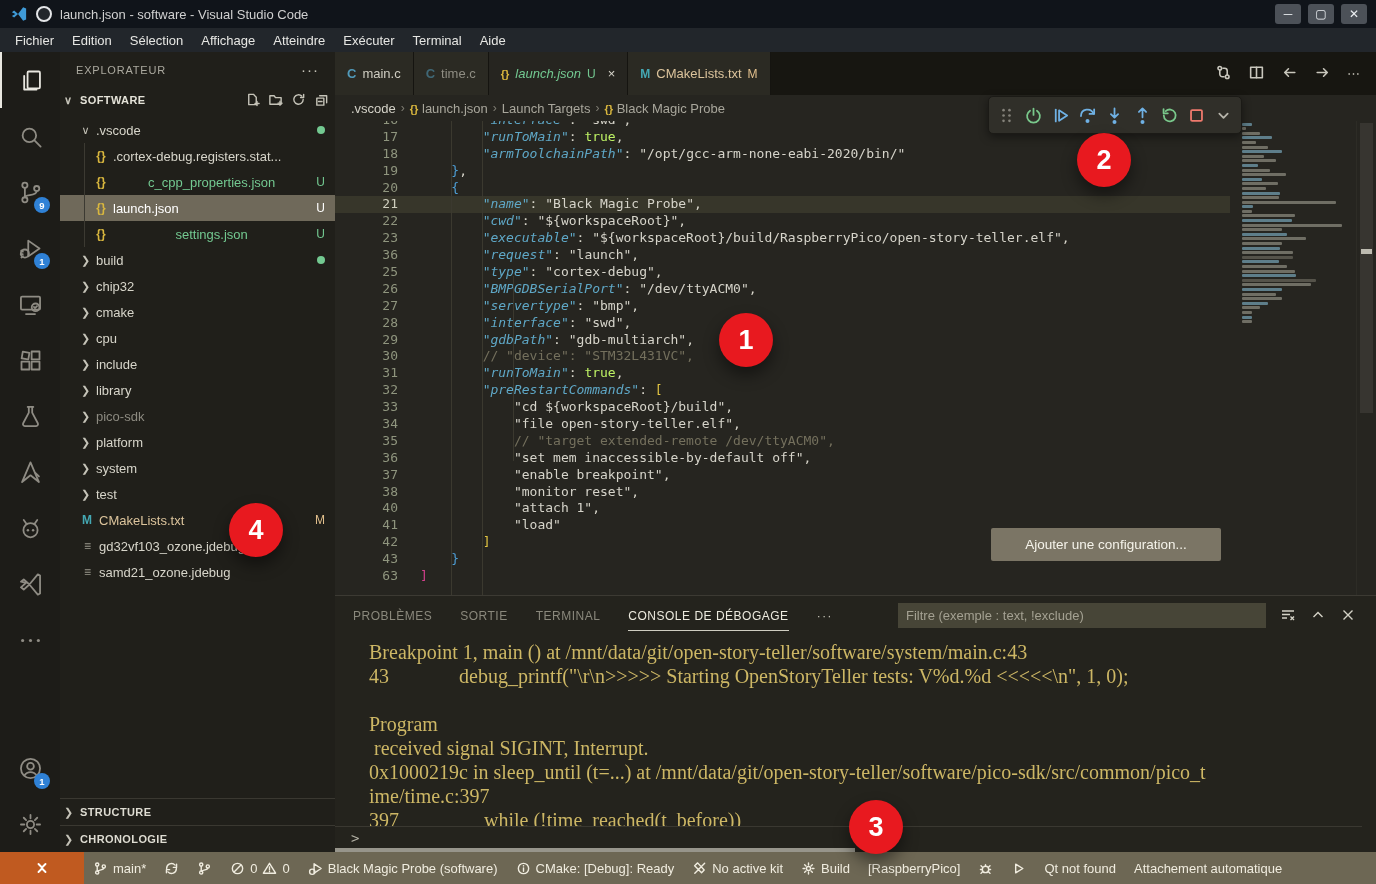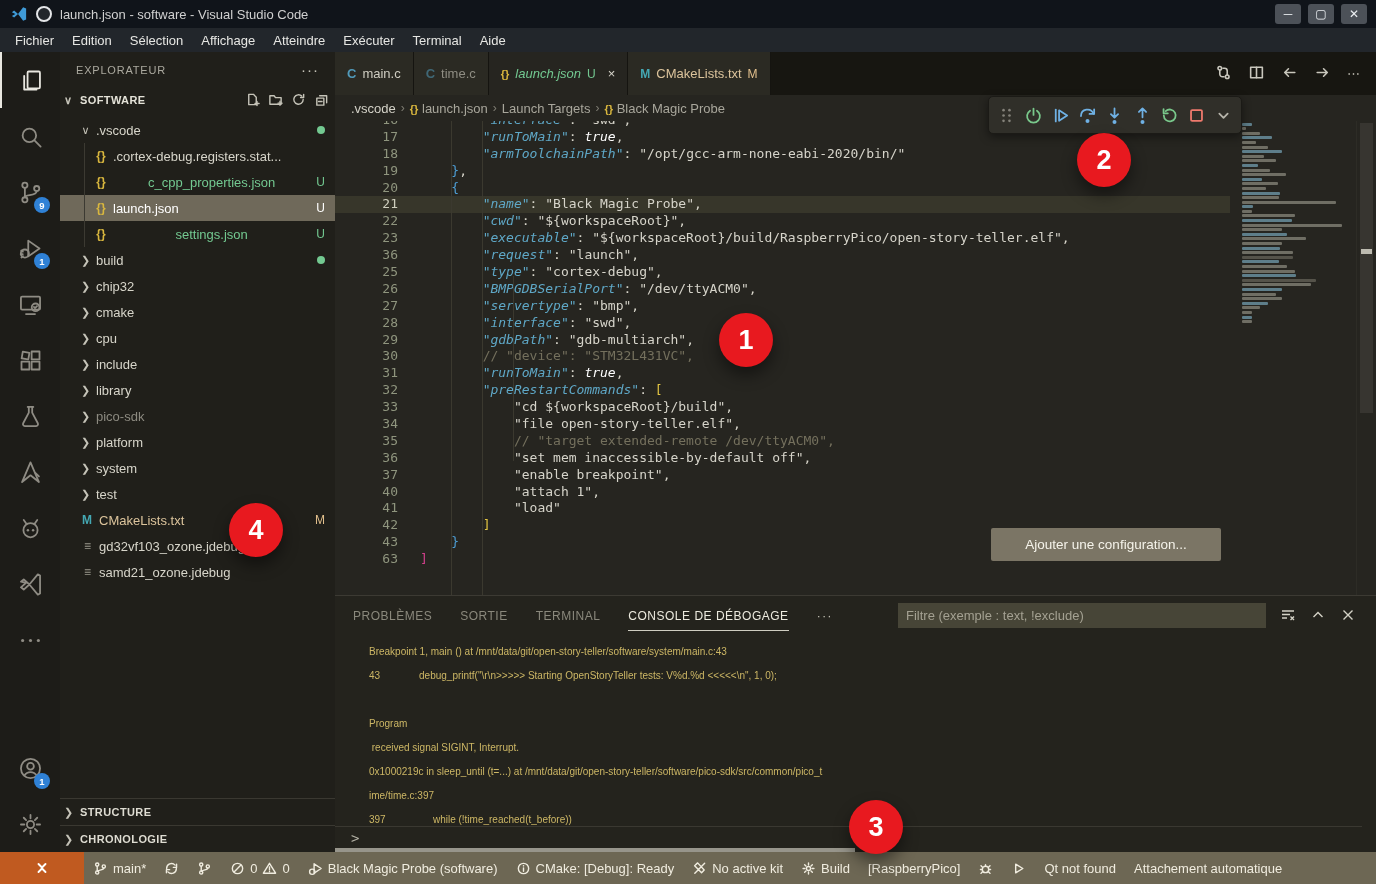--- a/index.html
+++ b/index.html
@@ -73,21 +73,21 @@
   
   #code { position:absolute; left:335px; top:121px; width:1021px; height:474px; overflow:hidden; background:#262520; }
   #code-inner { position:absolute; top:-9px; left:0; right:0; }
   .cl { height:16.9px; display:flex; font-family:"DejaVu Sans Mono",monospace; font-size:13px; line-height:16.9px; white-space:pre; }
   .cl .ln { width:63px; text-align:right; color:#8f957e; flex:none; }
   .cl .lc { padding-left:22px; }
   .cl.current { background:#37362a; }
   .cl.current .ln { color:#cfcfbe; }
   .tok-key { color:#5fa8c7; font-style:italic; }
   .tok-str { color:#d6d4ca; }
-  .tok-kw { color:#ffffff;font-style:italic; }
+  .tok-kw { color:#bef264; }
   .tok-comment { color:#74705d; }
   .tok-bracket { color:#d6d4ca; }
   .tok-bracket.blue { color:#4e9fd6; } .tok-bracket.yellow { color:#e2c542; } .tok-bracket.magenta { color:#d3408c; }
   .guide { position:absolute; width:1px; background:#3b392f; }
 
   
   #minimap { position:absolute; left:1230px; top:121px; width:126px; height:474px; background:#262520; }
   .mm-line { height:3px; margin:1.6px 0 0 12px; border-radius:1px; }
   #scrollbar-v { position:absolute; left:1356px; top:121px; width:20px; height:474px; border-left:1px solid #2d2c26; }
   #scrollbar-v .handle { position:absolute; left:3px; right:3px; top:2px; height:290px; background:rgba(160,158,148,.14); }
@@ -105,21 +105,21 @@
   
   #panel { position:absolute; left:335px; top:595px; width:1041px; height:257px; background:#24231d; border-top:1px solid #3c3a33; }
   #panel-header { height:38px; display:flex; align-items:center; padding:0 20px 0 18px; }
   .panel-tab { margin-right:28px; font-size:12px; letter-spacing:.5px; color:#8a887c; padding:9px 0 7px; }
   .panel-tab.active { color:#eceade; border-bottom:1px solid #cfcdc1; }
   #panel-more { color:#c0beb2; letter-spacing:1px; margin-right:20px; }
   #panel-filter { margin-left:auto; width:368px; height:25px; background:#474537; border:none; color:#e6e4d8; font-size:13px; padding:0 8px; font-family:"Liberation Sans",sans-serif; }
   #panel-filter::placeholder { color:#a4a192; }
   #panel-icons { display:flex; gap:14px; margin-left:14px; color:#d4d2c6; align-items:center; }
   #panel-icons svg { width:16px; height:16px; }
-  #console { position:absolute; left:0; top:44px; right:14px; bottom:26px; padding-left:34px; font-family:Liberation Sans, sans-serif; font-size:10px; line-height:24px; color:var(--console-gold,#cdb765); white-space:pre; overflow:hidden; }
+  #console { position:absolute; left:0; top:44px; right:14px; bottom:26px; padding-left:34px; font-family:Liberation Serif, serif; font-size:20px; line-height:24px; color:var(--console-gold,#cdb765); white-space:pre; overflow:hidden; }
   #console-input { position:absolute; left:0; right:14px; bottom:4px; height:22px; border-top:1px solid #3a3831; color:#b3b1a5; font-family:"DejaVu Sans Mono",monospace; font-size:14px; padding-left:16px; display:flex; align-items:center; }
   #panel-hscroll { position:absolute; left:0; bottom:0; width:520px; height:4px; background:#97958b; }
 
   
   #statusbar { position:absolute; left:0; top:852px; width:1376px; height:32px; background:var(--status-bg,#6d6754); display:flex; align-items:center; color:#f0ecdf; font-size:13px; overflow:hidden; }
   #status-remote { width:84px; height:32px; background:var(--remote-orange,#c05a20); display:flex; align-items:center; justify-content:center; color:#fff; flex:none; }
   .st-item { display:flex; align-items:center; gap:5px; padding:0 9px; white-space:nowrap; height:100%; }
   .st-item svg { width:15px; height:15px; }
 
   
@@ -433,20 +433,21 @@
       <div class="cl"><span class="ln">28</span><span class="lc">        <span class="tok-key">"interface"</span>: <span class="tok-str">"swd"</span>,</span></div>
       <div class="cl"><span class="ln">29</span><span class="lc">        <span class="tok-key">"gdbPath"</span>: <span class="tok-str">"gdb-multiarch"</span>,</span></div>
       <div class="cl"><span class="ln">30</span><span class="lc">        <span class="tok-comment">// "device": "STM32L431VC",</span></span></div>
       <div class="cl"><span class="ln">31</span><span class="lc">        <span class="tok-key">"runToMain"</span>: <span class="tok-kw">true</span>,</span></div>
       <div class="cl"><span class="ln">32</span><span class="lc">        <span class="tok-key">"preRestartCommands"</span>: <span class="tok-bracket yellow">[</span></span></div>
       <div class="cl"><span class="ln">33</span><span class="lc">            <span class="tok-str">"cd ${workspaceRoot}/build"</span>,</span></div>
       <div class="cl"><span class="ln">34</span><span class="lc">            <span class="tok-str">"file open-story-teller.elf"</span>,</span></div>
       <div class="cl"><span class="ln">35</span><span class="lc">            <span class="tok-comment">// "target extended-remote /dev/ttyACM0",</span></span></div>
       <div class="cl"><span class="ln">36</span><span class="lc">            <span class="tok-str">"set mem inaccessible-by-default off"</span>,</span></div>
       <div class="cl"><span class="ln">37</span><span class="lc">            <span class="tok-str">"enable breakpoint"</span>,</span></div>
+      <div class="cl"><span class="ln">38</span><span class="lc">            <span class="tok-str">"monitor reset"</span>,</span></div>
       <div class="cl"><span class="ln">40</span><span class="lc">            <span class="tok-str">"attach 1"</span>,</span></div>
       <div class="cl"><span class="ln">41</span><span class="lc">            <span class="tok-str">"load"</span></span></div>
       <div class="cl"><span class="ln">42</span><span class="lc">        <span class="tok-bracket yellow">]</span></span></div>
       <div class="cl"><span class="ln">43</span><span class="lc">    <span class="tok-bracket blue">}</span></span></div>
       <div class="cl"><span class="ln">63</span><span class="lc"><span class="tok-bracket magenta">]</span></span></div>
     </div>
   <div class="guide" style="left:116px; top:0; bottom:0;"></div>
   <div class="guide" style="left:147px; top:0; bottom:0;"></div>
   <div class="guide" style="left:178px; top:155px; height:185px;"></div>
 </div>

